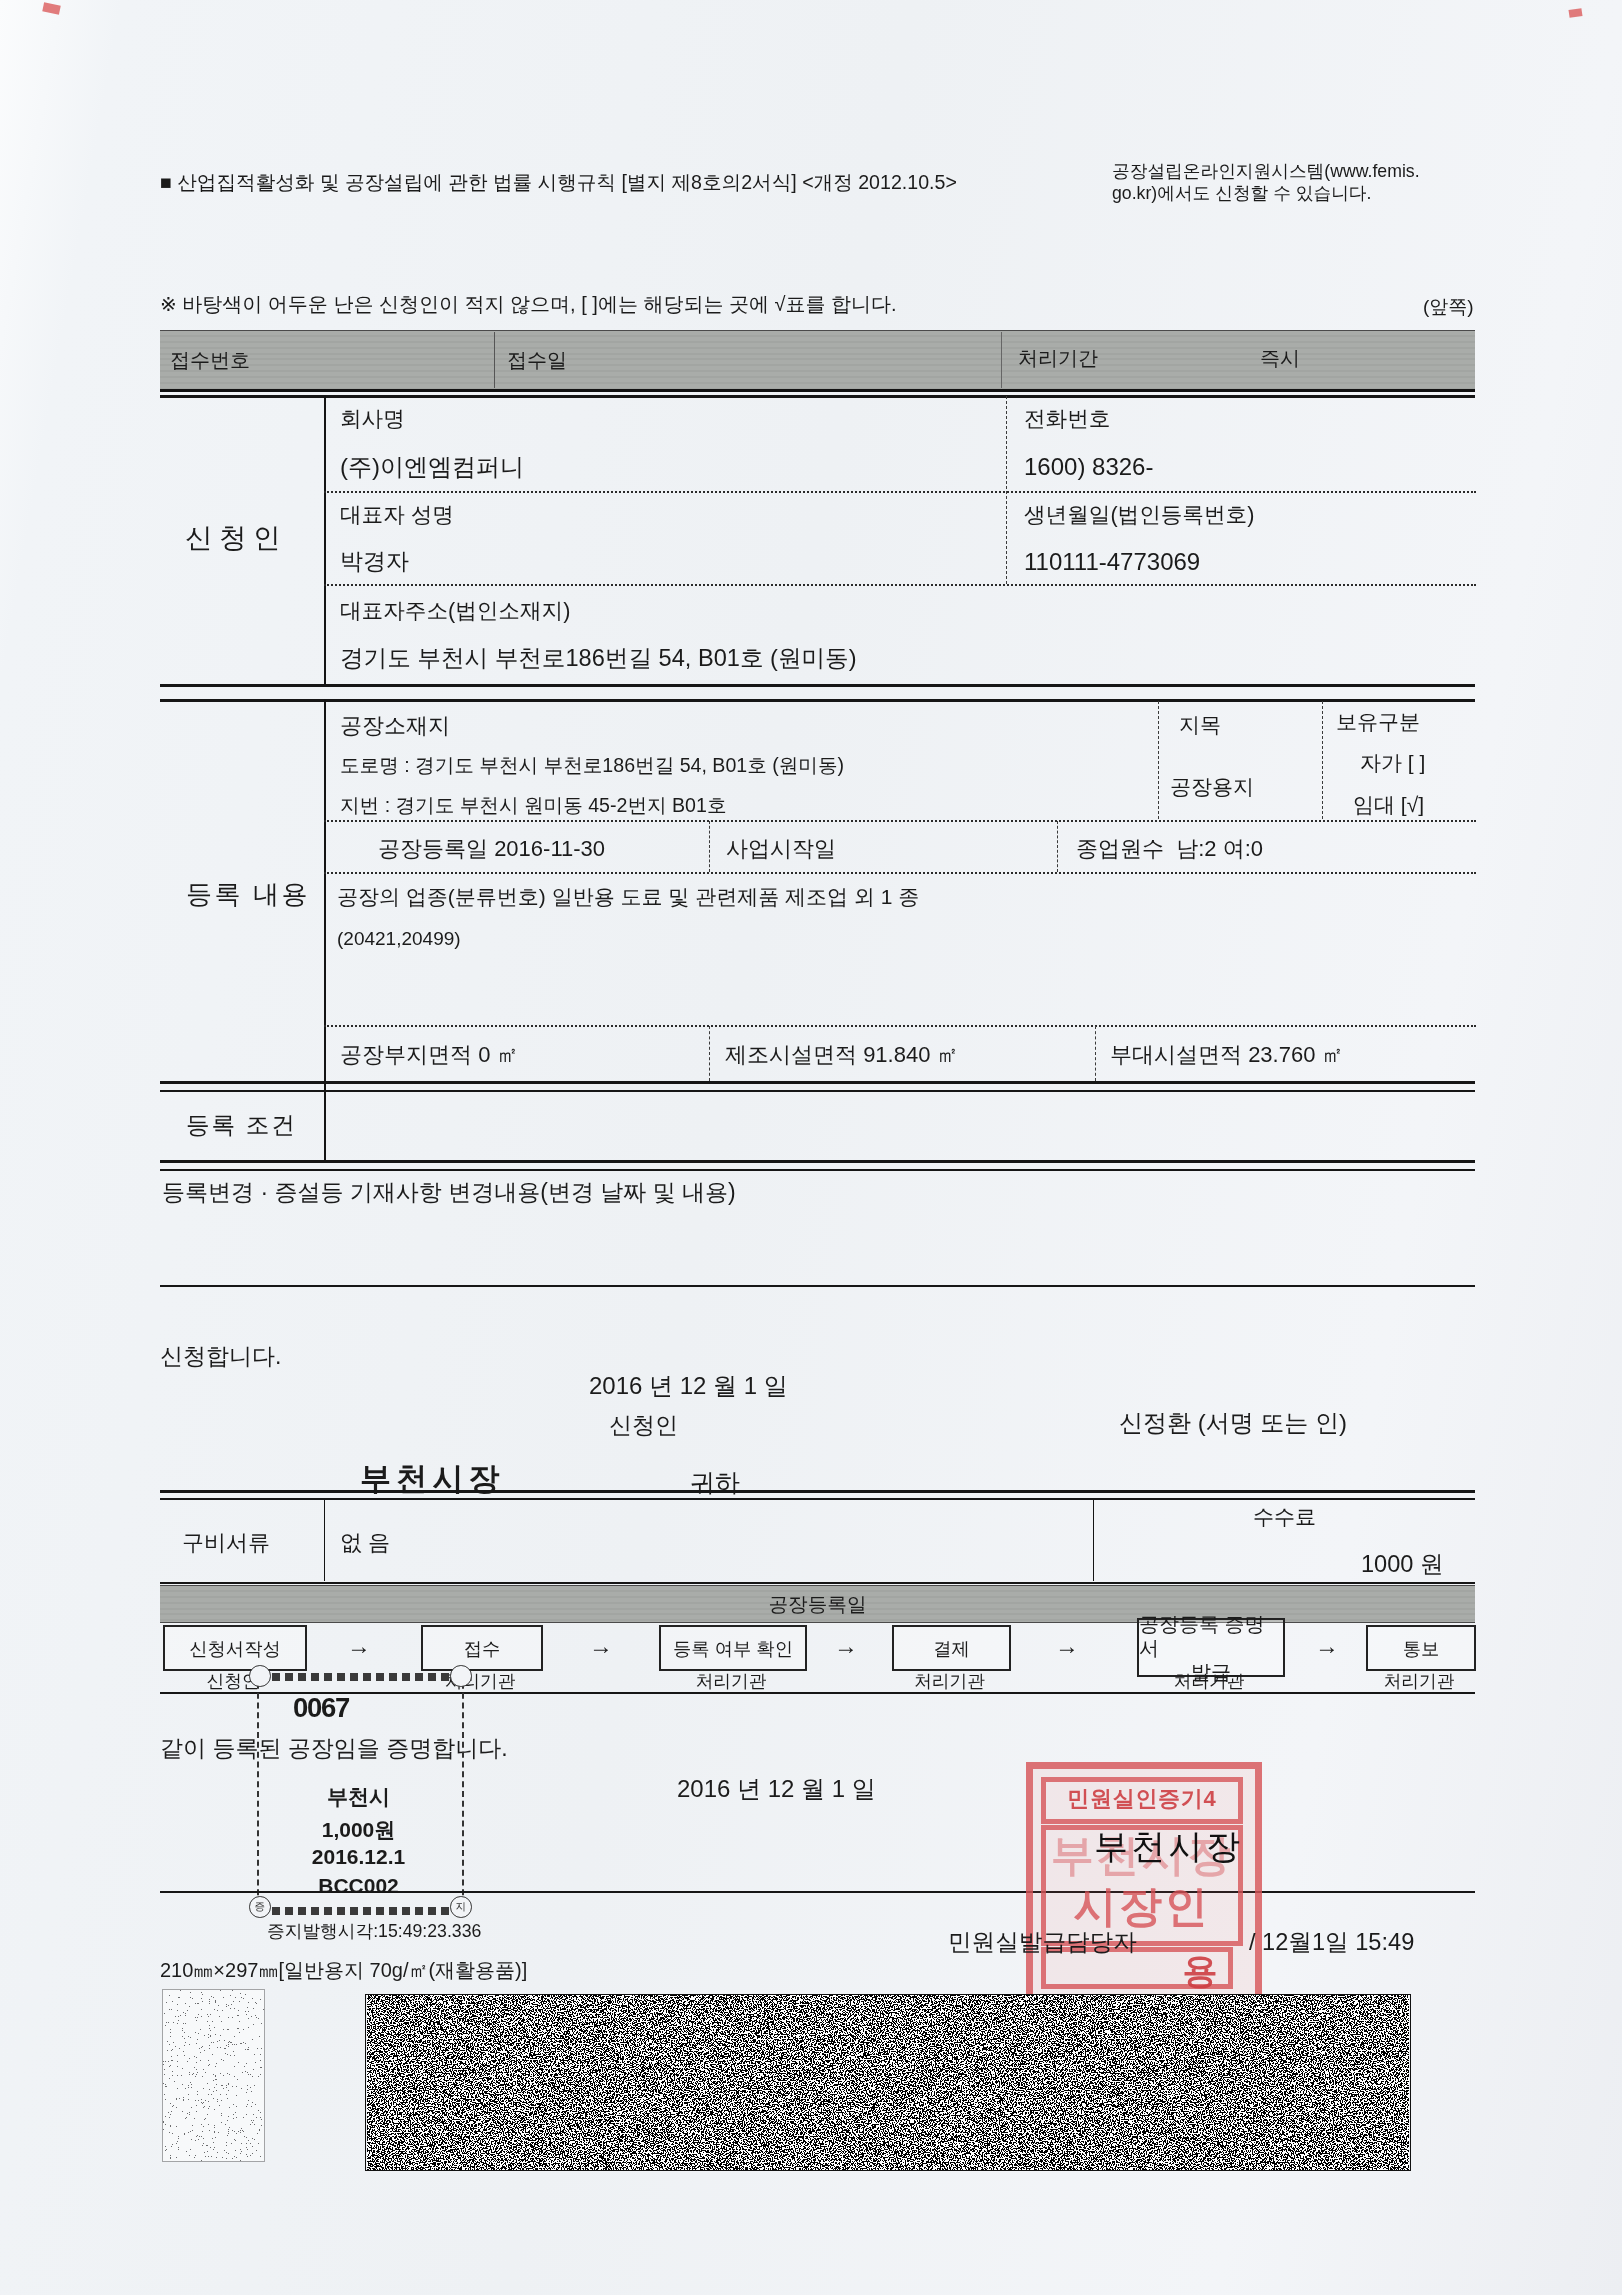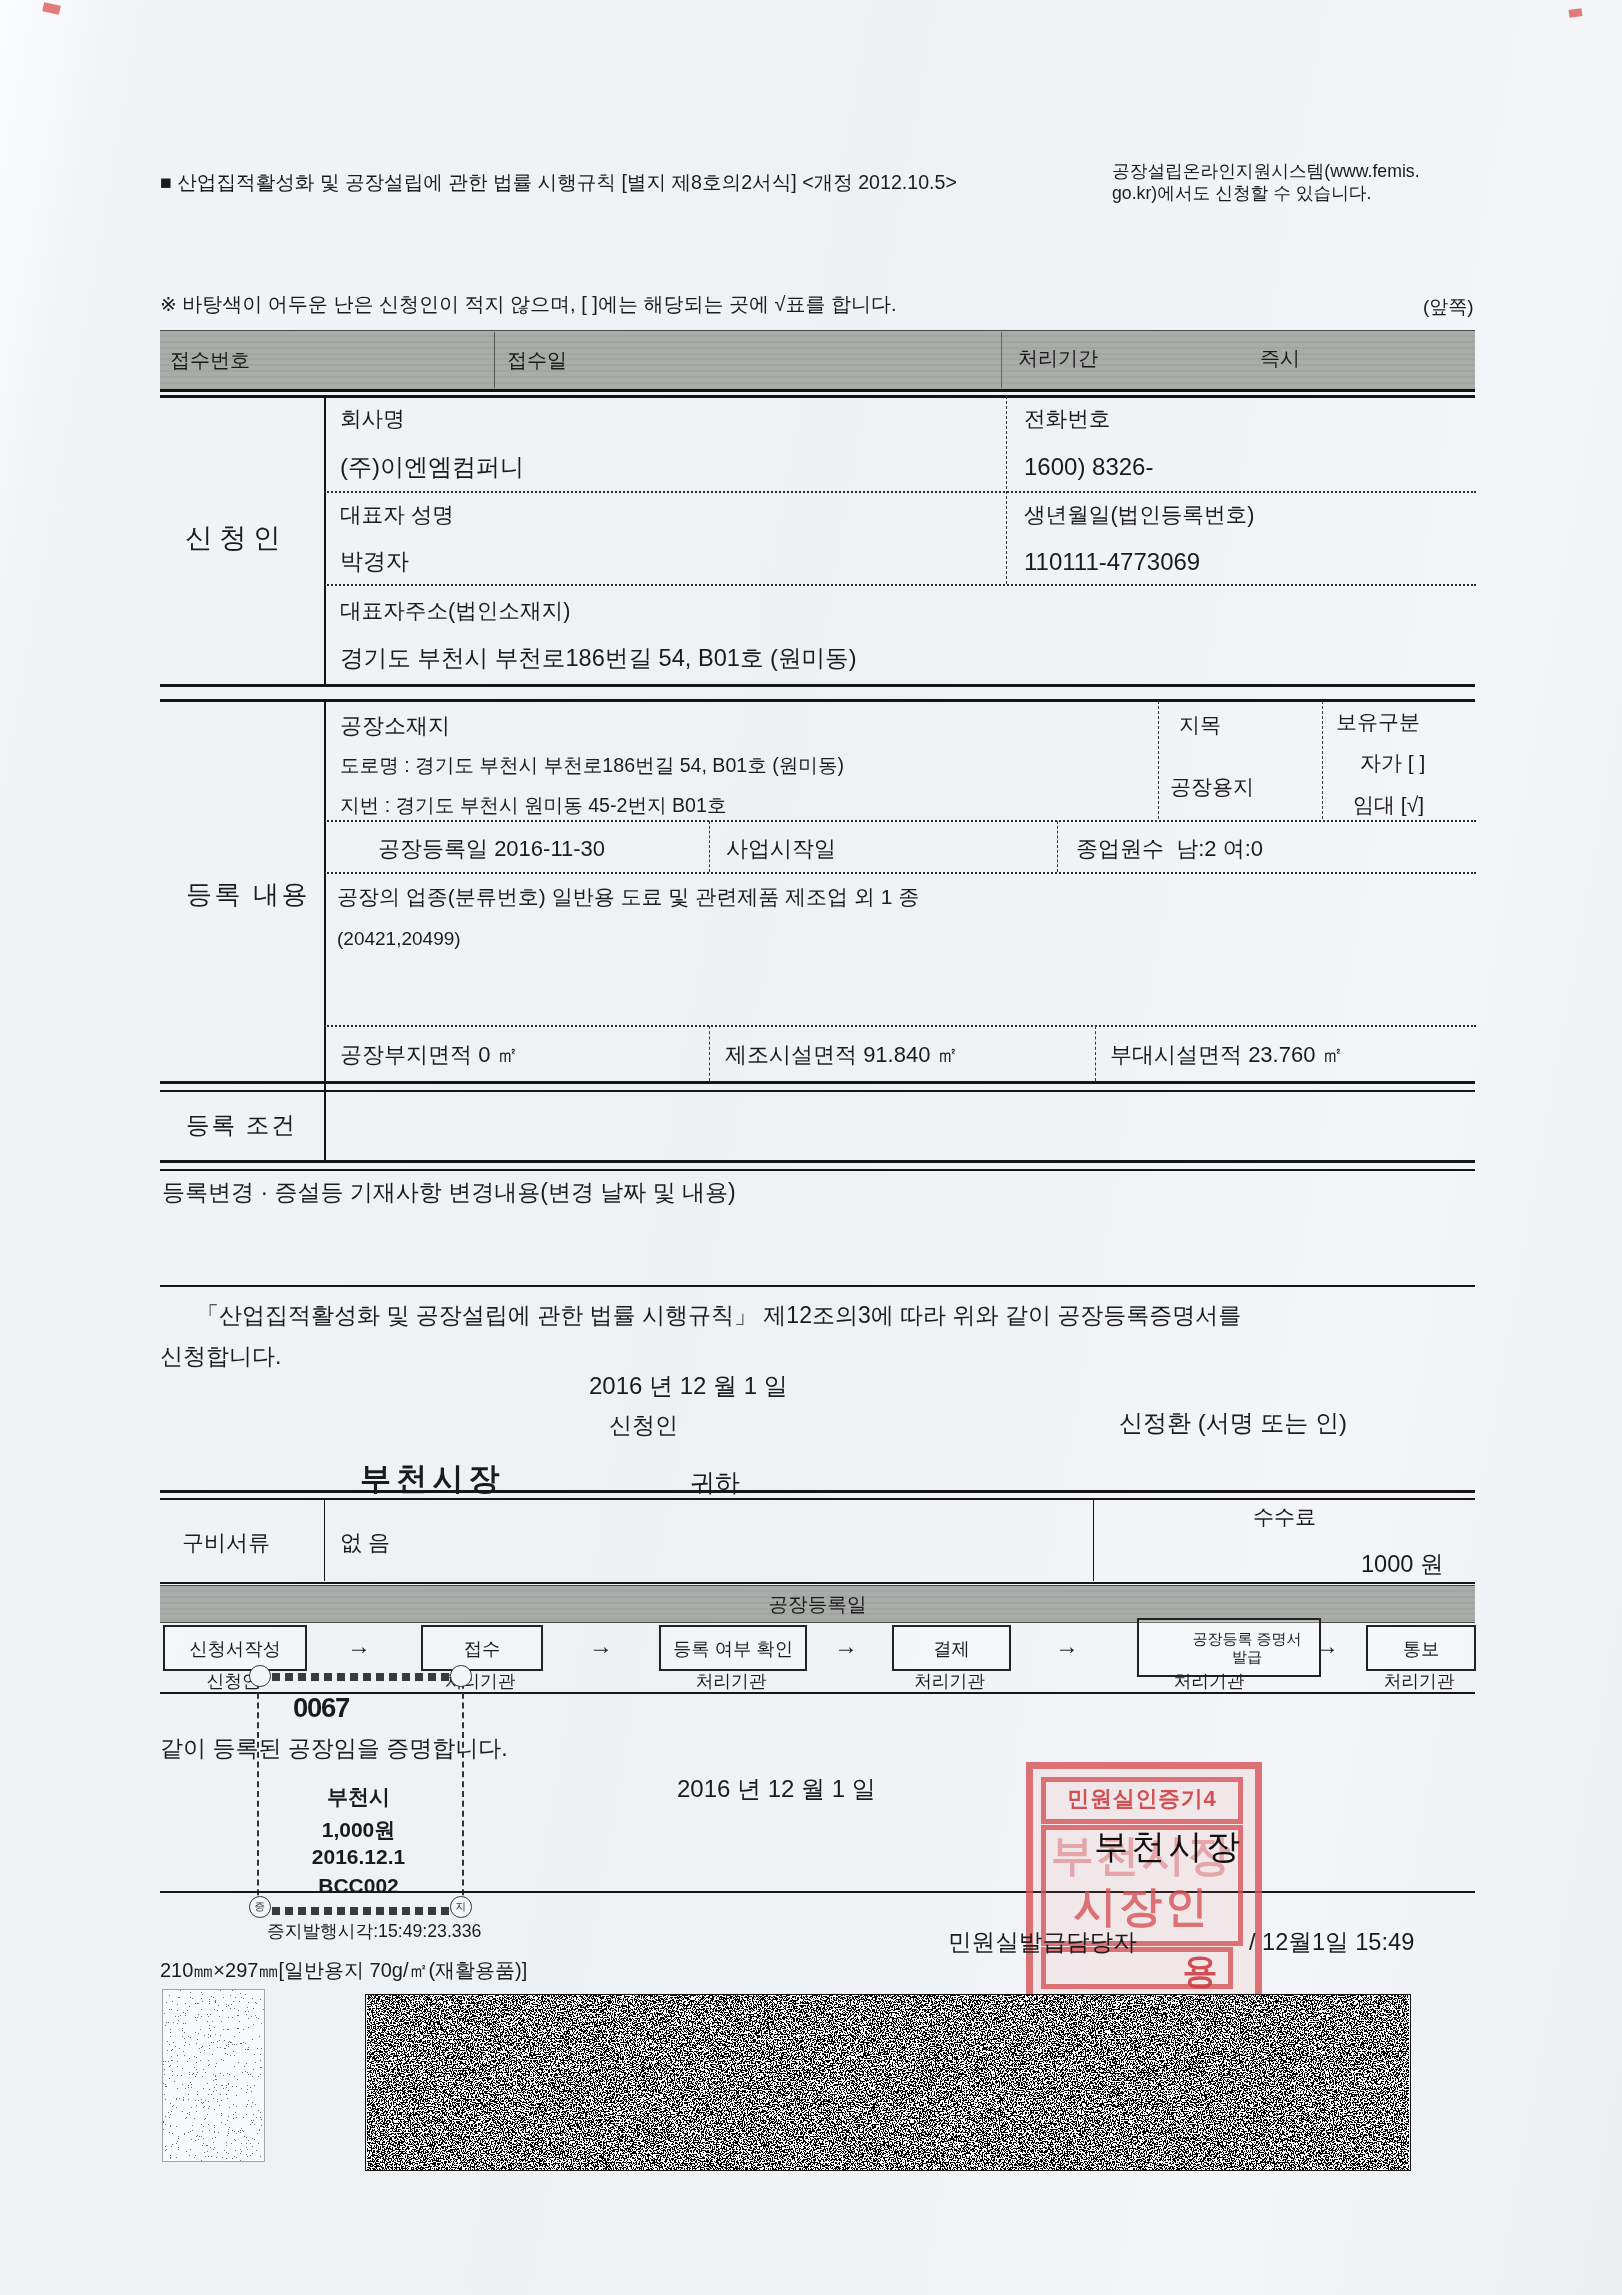--- a/index.html
+++ b/index.html
@@ -113,21 +113,20 @@
   <div class="hl" style="left:160px;top:1081px;width:1315px;height:2.6px;"></div>
   <div class="hl" style="left:160px;top:1090px;width:1315px;height:2px;"></div>
 
   <div class="t" style="left:186px;top:1112px;font-size:23.6px;letter-spacing:2px;">등록 조건</div>
   <div class="hl" style="left:160px;top:1160px;width:1315px;height:2.6px;"></div>
   <div class="hl" style="left:160px;top:1169px;width:1315px;height:2px;"></div>
 
   <div class="t" style="left:162px;top:1179px;font-size:23px;">등록변경 · 증설등 기재사항 변경내용(변경 날짜 및 내용)</div>
   <div class="hl" style="left:160px;top:1285px;width:1315px;height:2px;"></div>
 
-  <div class="t" style="left:196px;top:1302px;font-size:23px;">「산업집적활성화 및 공장설립에 관한 법률 시행규칙」  제12조의3에 따라 위와 같이 공장등록증명서를</div>
   <div class="t" style="left:160px;top:1343px;font-size:23px;">신청합니다.</div>
   <div class="t" style="left:589px;top:1372px;font-size:24px;">2016 년 12 월 1 일</div>
   <div class="t" style="left:609px;top:1412px;font-size:23px;">신청인</div>
   <div class="t" style="left:1119px;top:1409px;font-size:24px;">신정환  (서명 또는 인)</div>
   <div class="t" style="left:360px;top:1461px;font-size:31px;font-weight:bold;letter-spacing:5.2px;">부천시장</div>
   <div class="t" style="left:690px;top:1468px;font-size:25px;">귀하</div>
 
   <div class="hl" style="left:160px;top:1490px;width:1315px;height:2.6px;"></div>
   <div class="hl" style="left:160px;top:1498px;width:1315px;height:2px;"></div>
   <div class="sv" style="left:324px;top:1500px;height:81px;width:1.3px;"></div>
@@ -150,21 +149,21 @@
     </div>
   <div class="t" style="left:589px;top:1633px;font-size:23.6px;">→</div>
   <div class="flowbox" style="left:659px;top:1625px;width:144px;height:42px;">
       <span>등록 여부 확인</span>
     </div>
   <div class="t" style="left:834px;top:1633px;font-size:23.6px;">→</div>
   <div class="flowbox" style="left:892px;top:1625px;width:115px;height:42px;">
       <span>결제</span>
     </div>
   <div class="t" style="left:1055px;top:1633px;font-size:23.6px;">→</div>
-  <div class="flowbox" style="left:1137px;top:1618px;width:144px;height:55px;font-size:15px;line-height:1.2;padding-left:36px;">
+  <div class="flowbox" style="left:1137px;top:1618px;width:144px;height:55px;font-size:20px;line-height:1.2;">
       <span>공장등록 증명서</span>
       <span>발급</span>
     </div>
   <div class="t" style="left:1315px;top:1633px;font-size:23.6px;">→</div>
   <div class="flowbox" style="left:1366px;top:1625px;width:106px;height:42px;">
       <span>통보</span>
     </div>
 
   <div class="t ctr" style="left:163px;top:1671px;width:140px;font-size:17.7px;">신청인</div>
   <div class="t ctr" style="left:421px;top:1671px;width:118px;font-size:17.7px;">처리기관</div>

